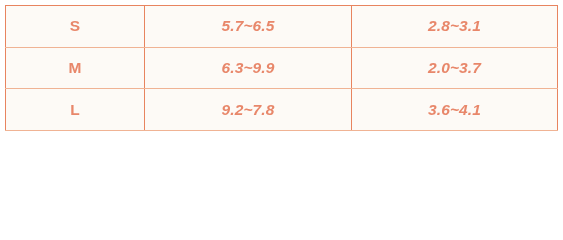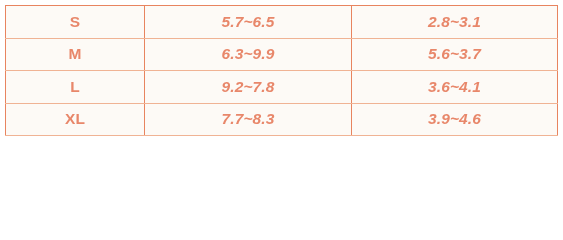--- a/index.html
+++ b/index.html
@@ -74,27 +74,22 @@
     </colgroup>
     <tbody>
       <tr>
         <td class="cell-size">S</td>
         <td class="cell-value">5.7~6.5</td>
         <td class="cell-value">2.8~3.1</td>
       </tr>
       <tr>
         <td class="cell-size">M</td>
         <td class="cell-value">6.3~9.9</td>
-        <td class="cell-value">5.6~3.7</td>
+        <td class="cell-value">2.0~3.7</td>
       </tr>
       <tr>
         <td class="cell-size">L</td>
         <td class="cell-value">9.2~7.8</td>
         <td class="cell-value">3.6~4.1</td>
       </tr>
-      <tr>
-        <td class="cell-size">XL</td>
-        <td class="cell-value">7.7~8.3</td>
-        <td class="cell-value">3.9~4.6</td>
-      </tr>
     </tbody>
   </table>
 </div>
 
 </body></html>

